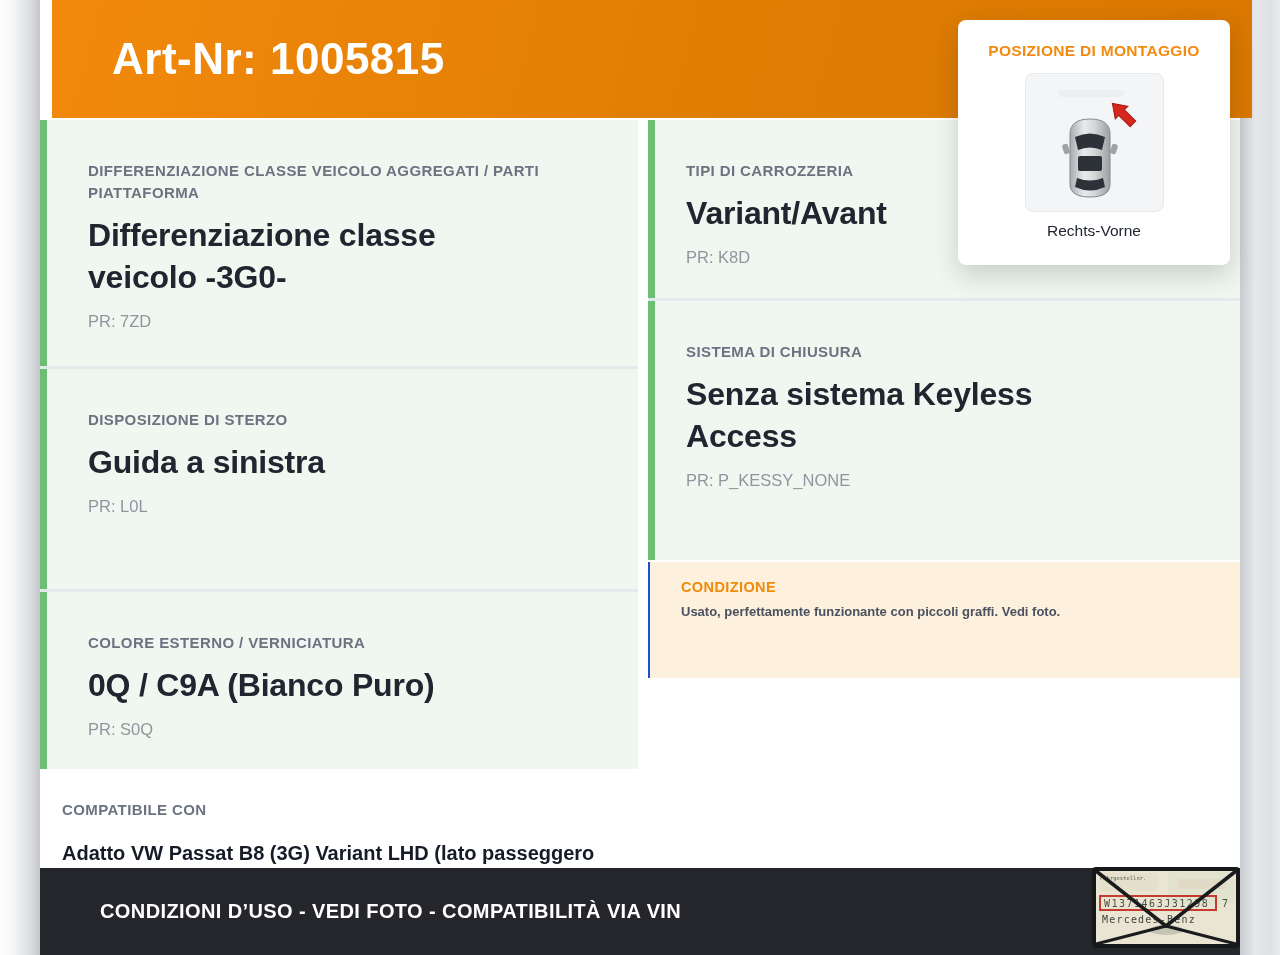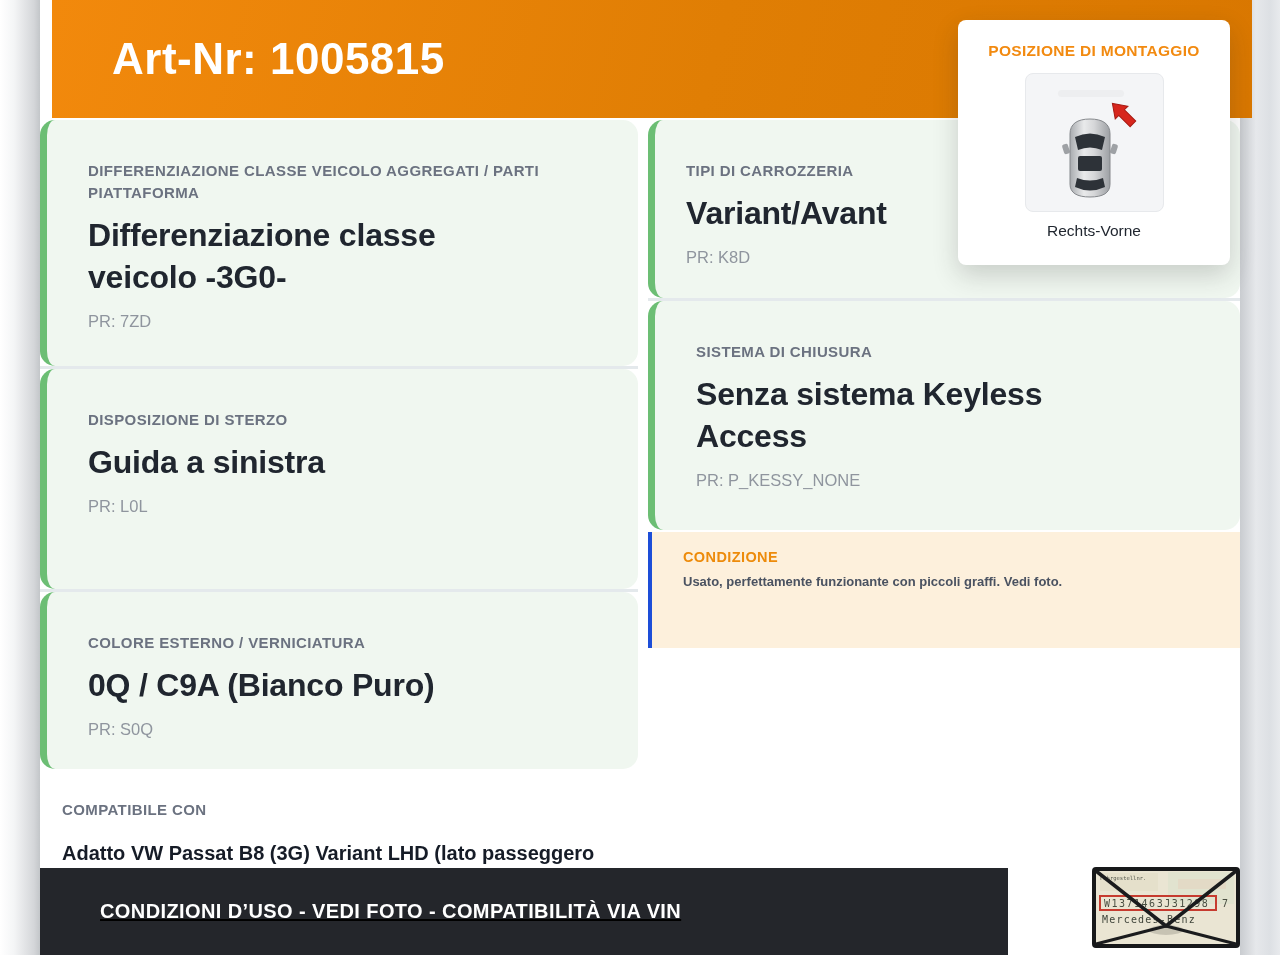--- a/index.html
+++ b/index.html
@@ -29,21 +29,20 @@
   .main {
     position:absolute; left:40px; top:118px; width:1200px; height:750px; background:#ffffff;
   }
   .col-left  { position:absolute; left:0;     top:2px; width:598px; }
   .col-right { position:absolute; left:608px; top:2px; width:592px; }
 
   .card-green {
     background:#F0F7F0;
     border-left:7px solid #6CBE74;
     padding:40px 28px 0 41px;
-    border-radius:15px;
   }
   .divider { height:3px; background:#E4E9EC; }
   .gap8 { height:8px; background:#ffffff; }
 
   .card-label {
     font-size:15px; font-weight:700; color:#6B7280;
     letter-spacing:0.4px; line-height:1.45; margin-bottom:10px;
   }
   .card-value {
     font-size:32px; font-weight:700; color:#20262F;
@@ -53,21 +52,21 @@
 
   .card-white {
     background:#ffffff; padding:22px 26px 0 22px;
   }
   .compat-text {
     font-size:20px; font-weight:700; color:#161C27; line-height:1.33; margin-top:19px;
   }
 
   .card-condition {
     background:#FDF0DC;
-    border-left:4px solid #1d4ed8;
+    border-left:2px solid #1d4ed8;
     padding:17px 40px 0 31px;
   }
   .condition-label {
     font-size:14.5px; font-weight:700; color:#ED8B0B; letter-spacing:0.4px;
   }
   .condition-text {
     font-size:13px; font-weight:600; color:#4A5261; line-height:1.38; margin-top:8px;
   }
 
   .mounting-card {
@@ -81,22 +80,22 @@
   }
   .mounting-imgbox {
     width:139px; height:139px; margin:13px auto 0;
     background:#F4F5F7; border:1px solid #E7E9EC; border-radius:8px;
   }
   .mounting-position {
     margin-top:10px; font-size:15.5px; font-weight:400; color:#20262F;
   }
 
   .footer {
-    position:absolute; left:40px; top:868px; width:968px; height:87px;
-    background:#24262B; display:flex; align-items:center; padding-left:60px;text-decoration:underline;
+    position:absolute; left:40px; top:868px; width:1200px; height:87px;
+    background:#24262B; display:flex; align-items:center; padding-left:60px;
   }
   .footer-text {
     color:#ffffff; font-size:20px; font-weight:700; letter-spacing:0.4px;
   }
   .vin-photo {
     position:absolute; left:1092px; top:867px; width:148px; height:81px; z-index:6;
   }
 </style>
 </head>
 <body>
@@ -135,21 +134,21 @@
     </div>
   </div>
 
   <div class="col-right">
     <div class="card-green" style="height:178px; padding-left:31px;">
       <div class="card-label">TIPI DI CARROZZERIA</div>
       <div class="card-value">Variant/Avant</div>
       <div class="card-pr">PR: K8D</div>
     </div>
     <div class="divider"></div>
-    <div class="card-green" style="height:229px; padding-left:41px;">
+    <div class="card-green" style="height:259px; padding-left:31px;">
       <div class="card-label">SISTEMA DI CHIUSURA</div>
       <div class="card-value" style="width:430px;">Senza sistema Keyless Access</div>
       <div class="card-pr">PR: P_KESSY_NONE</div>
     </div>
     <div class="gap8" style="height:2px;"></div>
     <div class="card-condition" style="height:116px;">
       <div class="condition-label">CONDIZIONE</div>
       <div class="condition-text" style="width:520px;">Usato, perfettamente funzionante con piccoli graffi. Vedi foto.</div>
     </div>
   </div>

